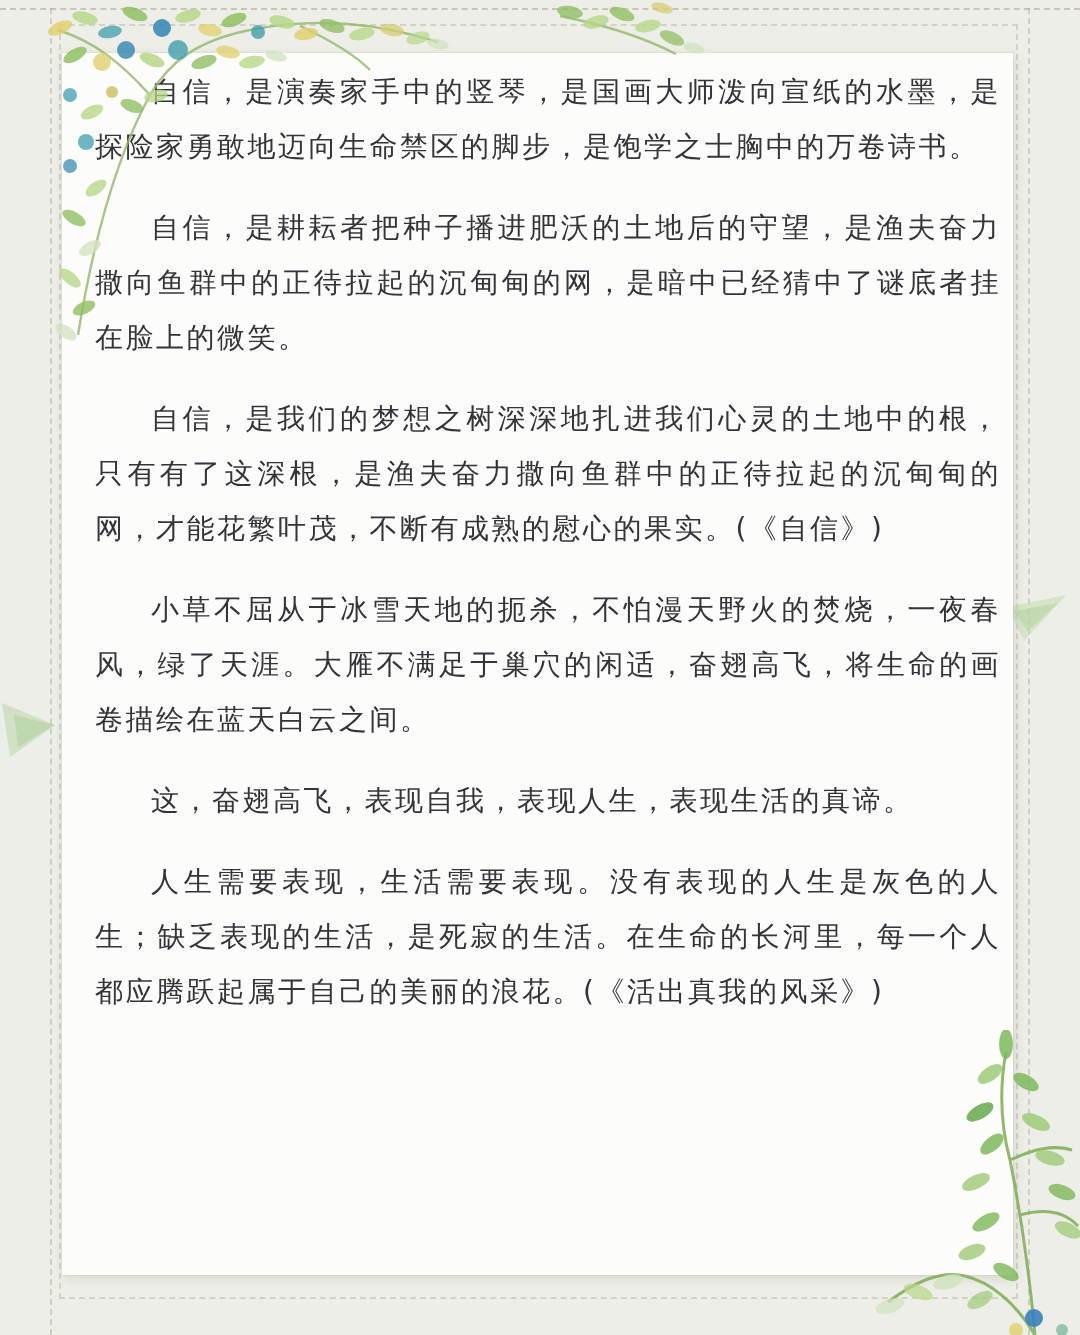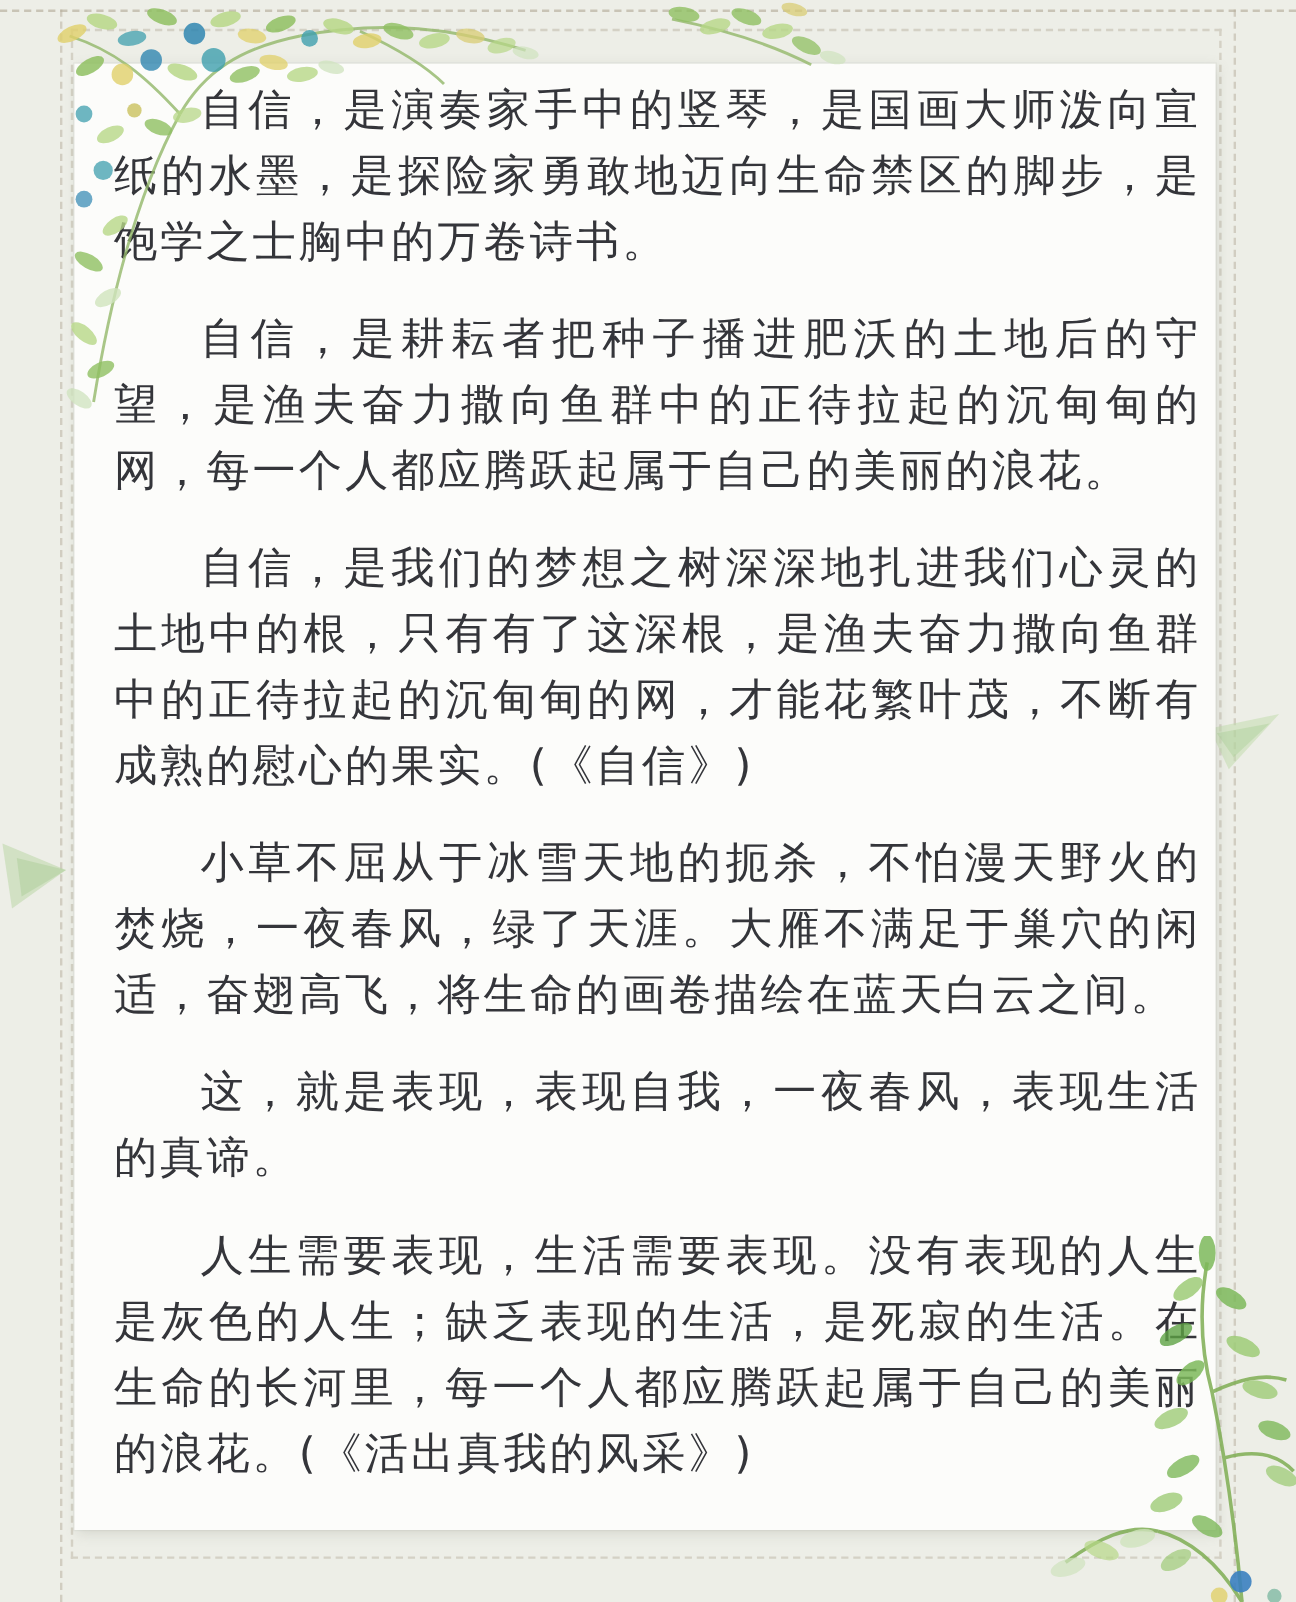--- a/index.html
+++ b/index.html
@@ -23,21 +23,21 @@
   
   .sheet{
     position:absolute;left:62px;top:53px;width:951px;height:1222px;
     background:var(--sheet-bg);
     box-shadow:0 0 0 1px rgba(90,95,80,.06), 2px 3px 10px rgba(110,115,100,.18);
     z-index:2;
   }
   .paras{padding:11px 12px 0 33px;}
   .para{
     margin:0 0 26px 0;
-    font-size:36px;line-height:55px;letter-spacing:2.5px;
+    font-size:28px;line-height:55px;letter-spacing:2.5px;
     color:var(--text-color);
     text-align:justify;text-justify:inter-character;
     text-indent:2em;font-weight:500;
   }
   
   .deco{position:absolute;pointer-events:none;z-index:3;}
   .deco-tl{left:0;top:0;width:720px;height:345px;}
   .deco-br{left:830px;top:1030px;width:250px;height:305px;}
   .deco-left-leaf{left:0;top:685px;width:58px;height:80px;z-index:1;}
   .deco-right-leaf{left:1000px;top:575px;width:80px;height:90px;z-index:1;}
@@ -57,24 +57,24 @@
     <polygon points="55,40 14,30 18,62" fill="#a8cc94" opacity="0.45"></polygon>
   </svg>
   <svg class="deco deco-right-leaf" viewBox="0 0 80 90">
     <polygon points="8,32 66,20 24,66" fill="#c2dcae" opacity="0.55"></polygon>
     <polygon points="14,36 58,28 28,56" fill="#aed09a" opacity="0.45"></polygon>
   </svg>
 
   <div class="sheet">
     <div class="paras">
         <p class="para">自信，是演奏家手中的竖琴，是国画大师泼向宣纸的水墨，是探险家勇敢地迈向生命禁区的脚步，是饱学之士胸中的万卷诗书。</p>
-        <p class="para">自信，是耕耘者把种子播进肥沃的土地后的守望，是渔夫奋力撒向鱼群中的正待拉起的沉甸甸的网，每一个人都应腾跃起属于自己的美丽的浪花。</p>
+        <p class="para">自信，是耕耘者把种子播进肥沃的土地后的守望，是渔夫奋力撒向鱼群中的正待拉起的沉甸甸的网，是暗中已经猜中了谜底者挂在脸上的微笑。</p>
         <p class="para">自信，是我们的梦想之树深深地扎进我们心灵的土地中的根，只有有了这深根，是渔夫奋力撒向鱼群中的正待拉起的沉甸甸的网，才能花繁叶茂，不断有成熟的慰心的果实。(《自信》)</p>
         <p class="para">小草不屈从于冰雪天地的扼杀，不怕漫天野火的焚烧，一夜春风，绿了天涯。大雁不满足于巢穴的闲适，奋翅高飞，将生命的画卷描绘在蓝天白云之间。</p>
-        <p class="para">这，就是表现，表现自我，一夜春风，表现生活的真谛。</p>
+        <p class="para">这，奋翅高飞，表现自我，表现人生，表现生活的真谛。</p>
         <p class="para">人生需要表现，生活需要表现。没有表现的人生是灰色的人生；缺乏表现的生活，是死寂的生活。在生命的长河里，每一个人都应腾跃起属于自己的美丽的浪花。(《活出真我的风采》)</p>
       </div>
   </div>
 
   <svg class="deco deco-tl" viewBox="0 0 720 345">
     <g stroke="#93b86a" stroke-width="2.4" fill="none" opacity="0.8">
       <path d="M150,95 C120,150 95,230 78,335"></path>
       <path d="M150,95 C170,60 200,40 250,30"></path>
       <path d="M250,30 C320,16 380,24 438,42"></path>
       <path d="M150,95 C120,62 95,42 58,30"></path>

